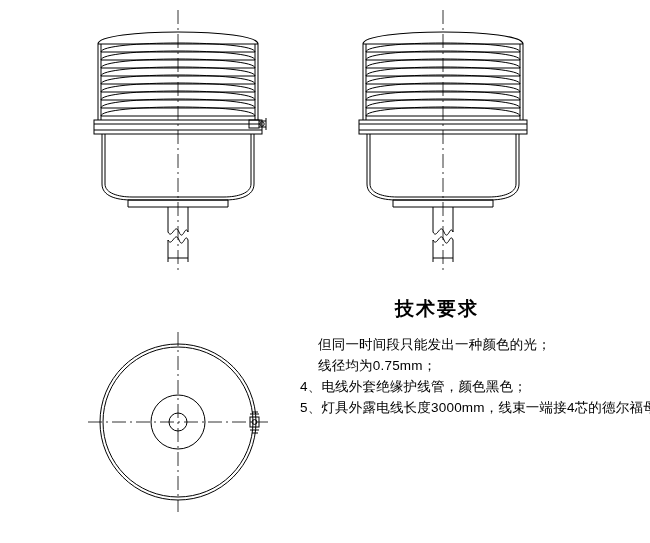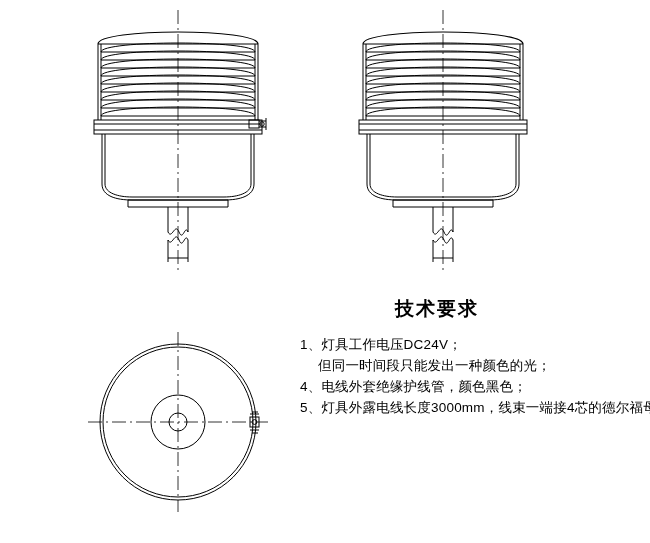--- a/index.html
+++ b/index.html
@@ -192,19 +192,19 @@
           <line x1="252" y1="433" x2="258" y2="433"></line>
           <circle cx="254.5" cy="422" r="2.4"></circle>
         </g>
       </g>
 
     </g>
   </svg>
 
   <div class="notes">
     <div class="notes-title">技术要求</div>
-    <div class="note-line">1、灯具工作电压DC24V；</div>
     <div class="note-line indent">但同一时间段只能发出一种颜色的光；</div>
+    <div class="note-line indent">线径均为0.75mm；</div>
     <div class="note-line">4、电线外套绝缘护线管，颜色黑色；</div>
     <div class="note-line">5、灯具外露电线长度3000mm，线束一端接4芯的德尔福母插。</div>
   </div>
 
 </div>
 
 </body></html>

